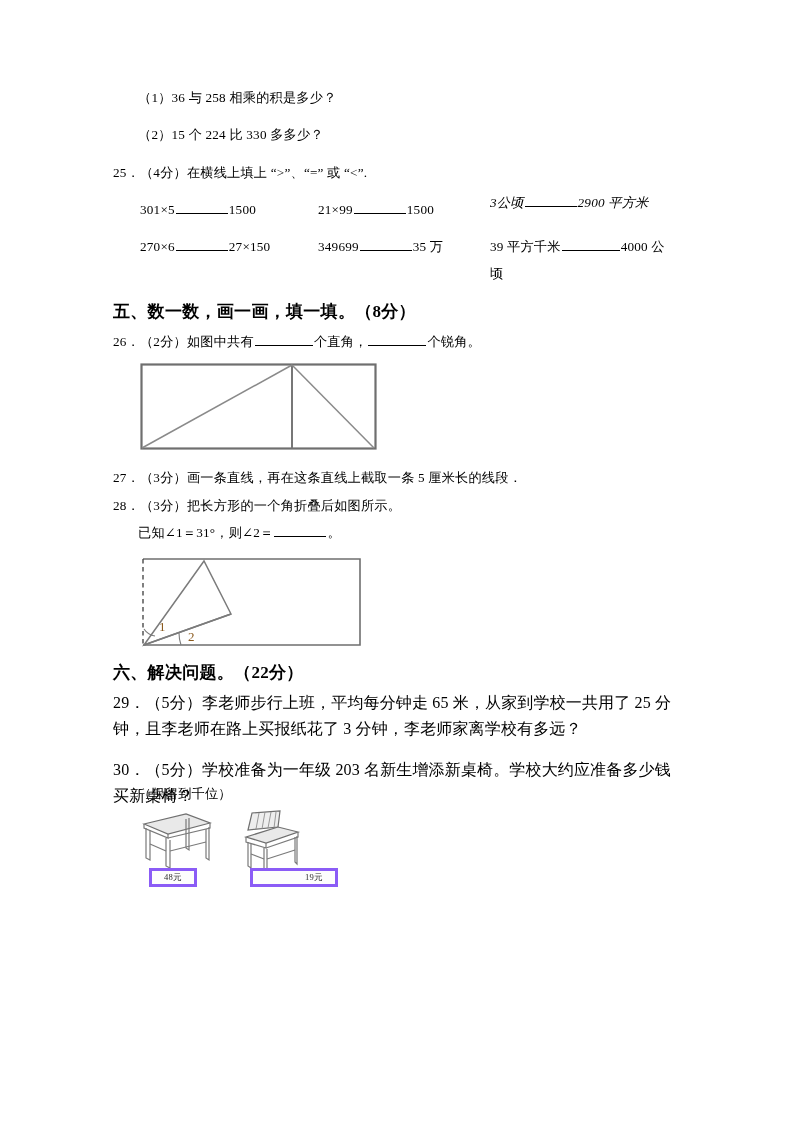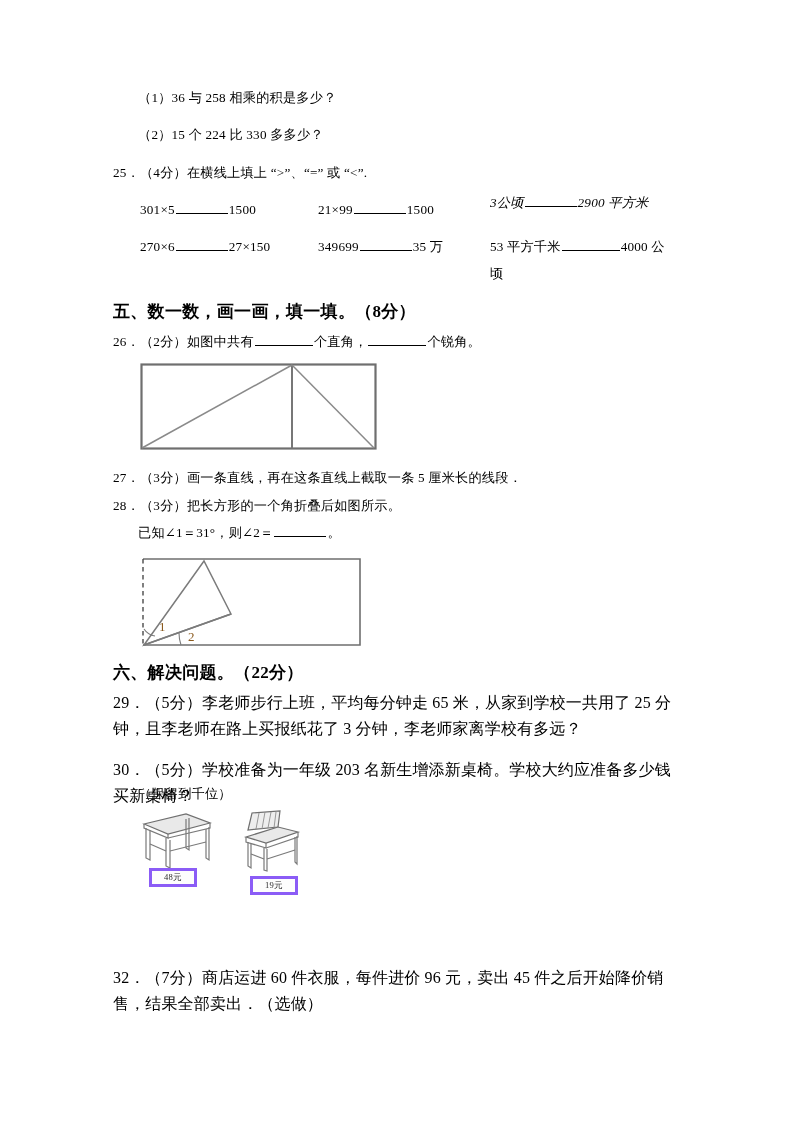--- a/index.html
+++ b/index.html
@@ -98,21 +98,21 @@
   <div class="q-line" style="left:140px; top:201px;"><span>301×5</span><span class="blank b-long"></span><span>1500</span></div>
 
   <div class="q-line" style="left:318px; top:201px;"><span>21×99</span><span class="blank b-long"></span><span>1500</span></div>
 
   <div class="q-line" style="left:490px; top:194px;font-style:italic;"><span>3公顷</span><span class="blank b-long"></span><span>2900 平方米</span></div>
 
   <div class="q-line" style="left:140px; top:238px;"><span>270×6</span><span class="blank b-long"></span><span>27×150</span></div>
 
   <div class="q-line" style="left:318px; top:238px;"><span>349699</span><span class="blank b-long"></span><span>35 万</span></div>
 
-  <div class="q-line" style="left:490px; top:238px;"><span>53 平方千米</span><span class="blank b-xlong"></span><span>4000 公</span></div>
+  <div class="q-line" style="left:490px; top:238px;"><span>39 平方千米</span><span class="blank b-xlong"></span><span>4000 公</span></div>
 
   <div class="q-line" style="left:490px; top:266px;">顷</div>
 
   <div class="sec-head" style="left:113px; top:300px;">五、数一数，画一画，填一填。（8分）</div>
 
   <div class="q-line" style="left:113px; top:333px;"><span>26．（2分）如图中共有</span><span class="blank b-xlong"></span><span>个直角，</span><span class="blank b-xlong"></span><span>个锐角。</span></div>
 
   <div class="fig26">
     <svg width="237" height="87" viewBox="0 0 237 87">
 
@@ -191,19 +191,18 @@
 
         <polyline points="108,32 108,56 111,58 111,34"></polyline>
         <polyline points="124,38 124,60 127,61 127,39"></polyline>
         <polyline points="155,27 155,52 157,54 157,26"></polyline>
 
         <line x1="111" y1="44" x2="124" y2="49"></line>
         <line x1="127" y1="49" x2="155" y2="40"></line>
       </g>
     </svg>
     <div class="price-box" style="left:9px; top:58px; width:42px;">48元</div>
-    <div class="price-box" style="left:110px; top:66px; width:42px;">19元</div>
+    <div class="price-box" style="left:110px; top:58px; width:42px;padding-left:40px;">19元</div>
   </div>
 
 
-  <div class="q-wrap" style="left:113px; top:965px; width:574px;">32．（7分）商店运进 60 件衣服，每件进价 96 元，卖出 45 件之后开始降价销售，结果全部卖出．（选做）</div>
 
 </div>
 
 </body></html>

